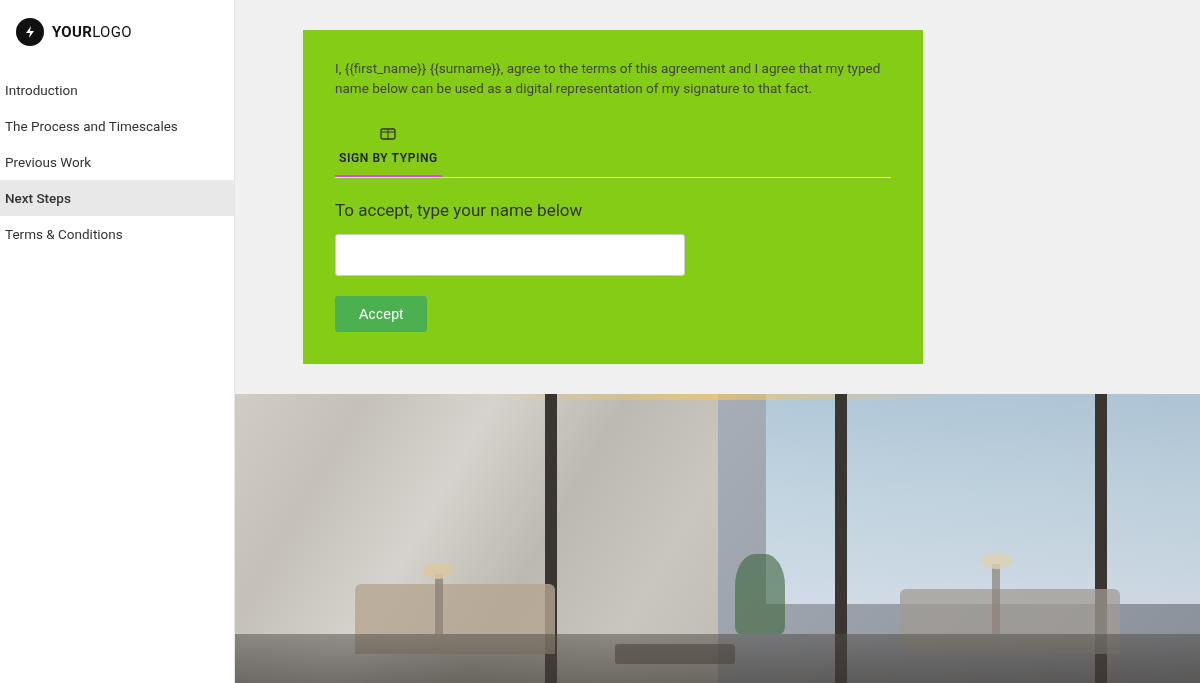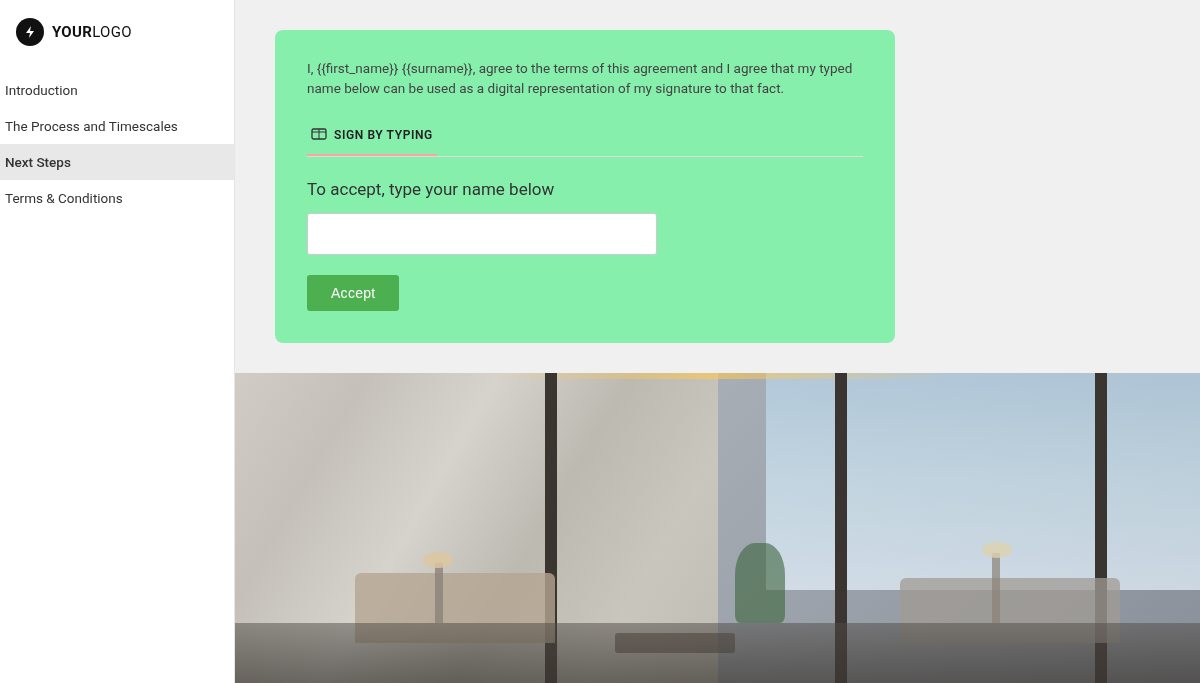--- a/index.html
+++ b/index.html
@@ -72,24 +72,25 @@
       overflow-y: auto;
       background: #f0f0f0;
     }
 
     
     .card-section {
       padding: 30px 40px;
       flex-shrink: 0;
     }
     .card {
-      background: #86efac;
-      border-radius: 8px;
+      background: #84cc16;
+      border-radius: 0;
       padding: 28px 32px 32px 32px;
       max-width: 620px;
+      margin-left: 28px;
     }
     .agreement-text {
       font-size: 13.5px;
       color: #444;
       line-height: 1.5;
       margin-bottom: 20px;
     }
 
     
     .sign-tabs {
@@ -106,21 +107,22 @@
       font-size: 12px;
       font-weight: 600;
       letter-spacing: 0.05em;
       color: #555;
       cursor: pointer;
       border-bottom: 2px solid transparent;
       text-transform: uppercase;
     }
     .sign-tab.active {
       color: #222;
-      border-bottom: 2px solid #fca5a5;
+      border-bottom: 2px solid #d946ef;
+      flex-direction: column;
     }
     .sign-tab .tab-icon {
       font-size: 14px;
     }
 
     .type-label {
       font-size: 17px;
       font-weight: 400;
       color: #333;
       margin-bottom: 14px;
@@ -293,20 +295,21 @@
       </svg>
     </div>
     <span class="logo-text">
       <span>YOUR</span><span style="font-weight:400">LOGO</span>
     </span>
   </div>
 
   <nav class="sidebar-nav">
     <div class="sidebar-item">Introduction</div>
     <div class="sidebar-item">The Process and Timescales</div>
+    <div class="sidebar-item">Previous Work</div>
     <div class="sidebar-item active">Next Steps</div>
     <div class="sidebar-item">Terms &amp; Conditions</div>
   </nav>
 </nav>
 
 <main id="main">
 
   <div class="card-section">
     <div class="card">
       <p class="agreement-text">I, {{first_name}} {{surname}}, agree to the terms of this agreement and I agree that my typed name below can be used as a digital representation of my signature to that fact.</p>

